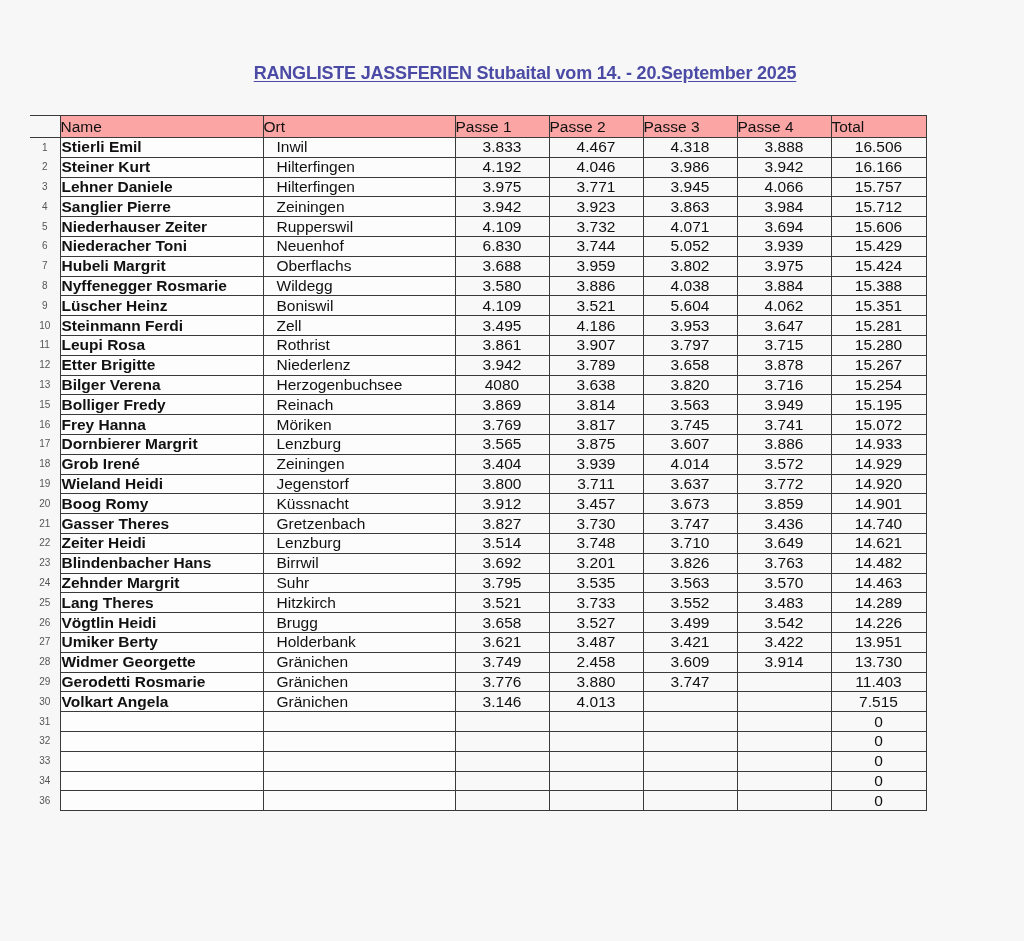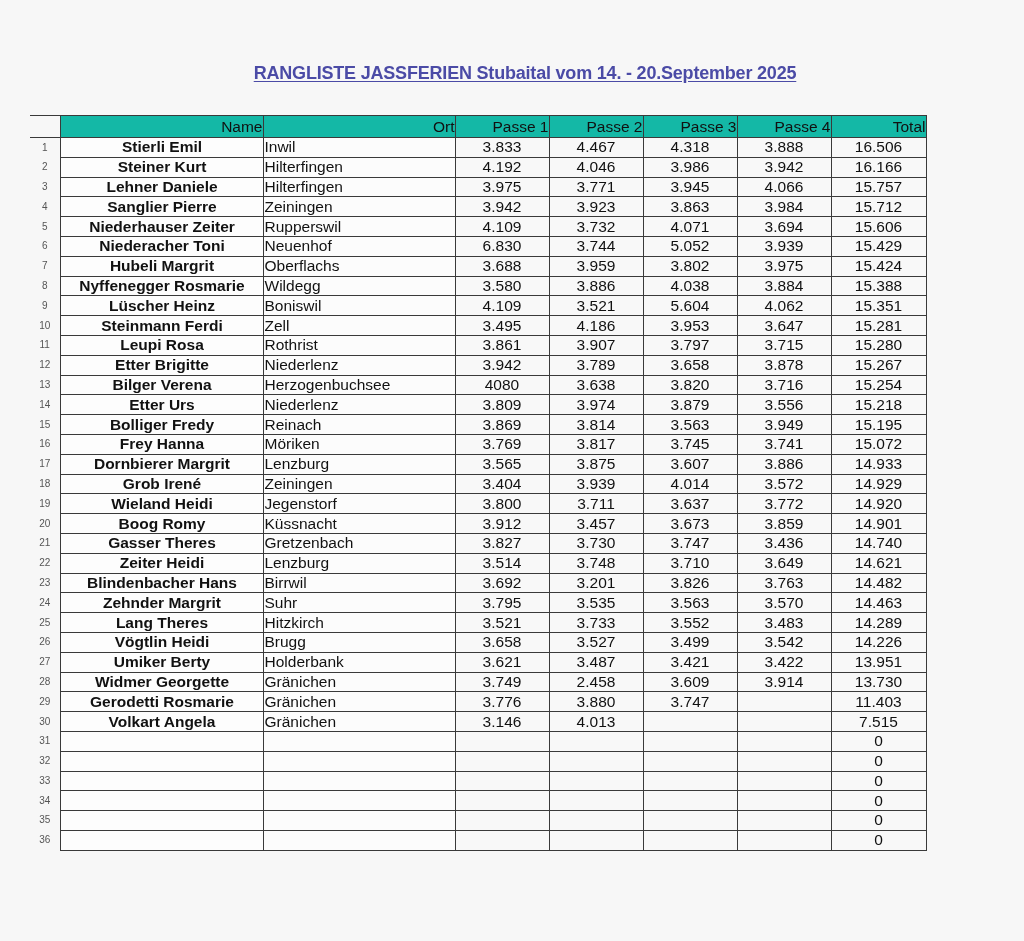--- a/index.html
+++ b/index.html
@@ -40,46 +40,46 @@
       padding: 0;
       font-size: 15.5px;
       line-height: 18px;
       white-space: nowrap;
       overflow: hidden;
       border: 1px solid #3a3a3a;
     }
     .sheet th {
       font-weight: normal;
       height: 21px;
-      text-align: right;
-      background: #14b8a6;
+      text-align: left;
+      background: #fca5a5;
     }
     .sheet td.rownum, .sheet th.rownum {
       border-left: none;
       border-top: none;
       border-bottom: none;
       font-size: 10px;
       color: #555;
       text-align: center;
       vertical-align: middle;
       background: transparent;
     }
     .sheet th.rownum {
       border-top: 1px solid #3a3a3a;
       border-bottom: 1px solid #3a3a3a;
     }
     .sheet td.name {
       font-weight: bold;
-      text-align: center;
+      text-align: left;
       padding-left: 1px;
       background: #fdfdfd;
     }
     .sheet td.ort {
       text-align: left;
-      padding-left: 1px;
+      padding-left: 13px;
       background: #fcfcfc;
     }
     .sheet td.num {
       text-align: center;
       background: #f8f8f8;
     }
     col.c-rn { width: 30px; }
     col.c-name { width: 203px; }
     col.c-ort { width: 192px; }
     col.c-p { width: 94px; }
@@ -238,30 +238,20 @@
         <td class="rownum">13</td>
         <td class="name">Bilger Verena</td>
         <td class="ort">Herzogenbuchsee</td>
         <td class="num">4080</td>
         <td class="num">3.638</td>
         <td class="num">3.820</td>
         <td class="num">3.716</td>
         <td class="num">15.254</td>
       </tr>
       <tr>
-        <td class="rownum">14</td>
-        <td class="name">Etter Urs</td>
-        <td class="ort">Niederlenz</td>
-        <td class="num">3.809</td>
-        <td class="num">3.974</td>
-        <td class="num">3.879</td>
-        <td class="num">3.556</td>
-        <td class="num">15.218</td>
-      </tr>
-      <tr>
         <td class="rownum">15</td>
         <td class="name">Bolliger Fredy</td>
         <td class="ort">Reinach</td>
         <td class="num">3.869</td>
         <td class="num">3.814</td>
         <td class="num">3.563</td>
         <td class="num">3.949</td>
         <td class="num">15.195</td>
       </tr>
       <tr>
@@ -448,30 +438,20 @@
         <td class="rownum">34</td>
         <td class="name"></td>
         <td class="ort"></td>
         <td class="num"></td>
         <td class="num"></td>
         <td class="num"></td>
         <td class="num"></td>
         <td class="num">0</td>
       </tr>
       <tr>
-        <td class="rownum">35</td>
-        <td class="name"></td>
-        <td class="ort"></td>
-        <td class="num"></td>
-        <td class="num"></td>
-        <td class="num"></td>
-        <td class="num"></td>
-        <td class="num">0</td>
-      </tr>
-      <tr>
         <td class="rownum">36</td>
         <td class="name"></td>
         <td class="ort"></td>
         <td class="num"></td>
         <td class="num"></td>
         <td class="num"></td>
         <td class="num"></td>
         <td class="num">0</td>
       </tr>
     </tbody>

